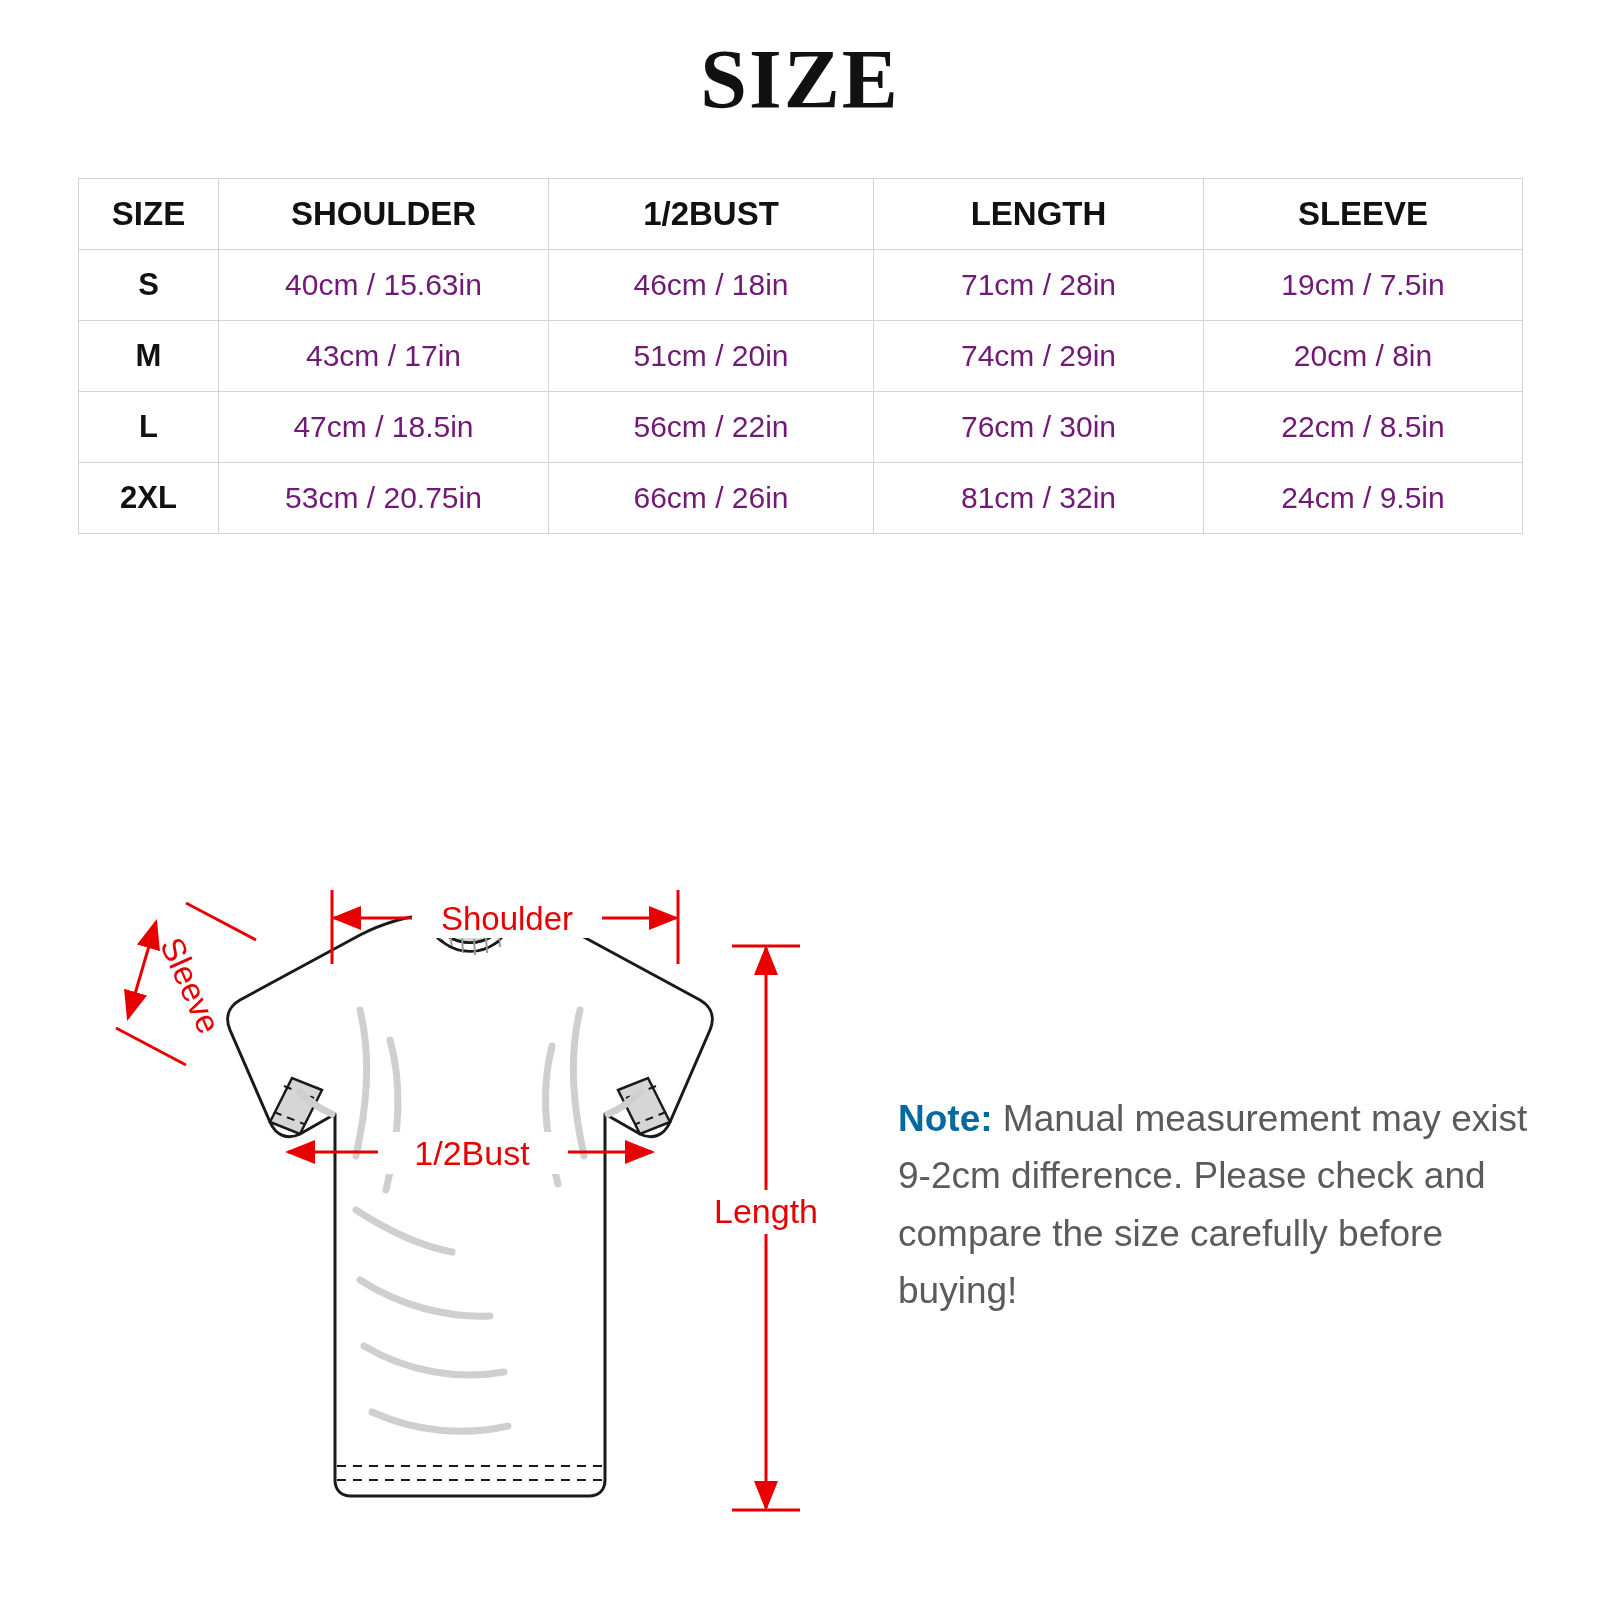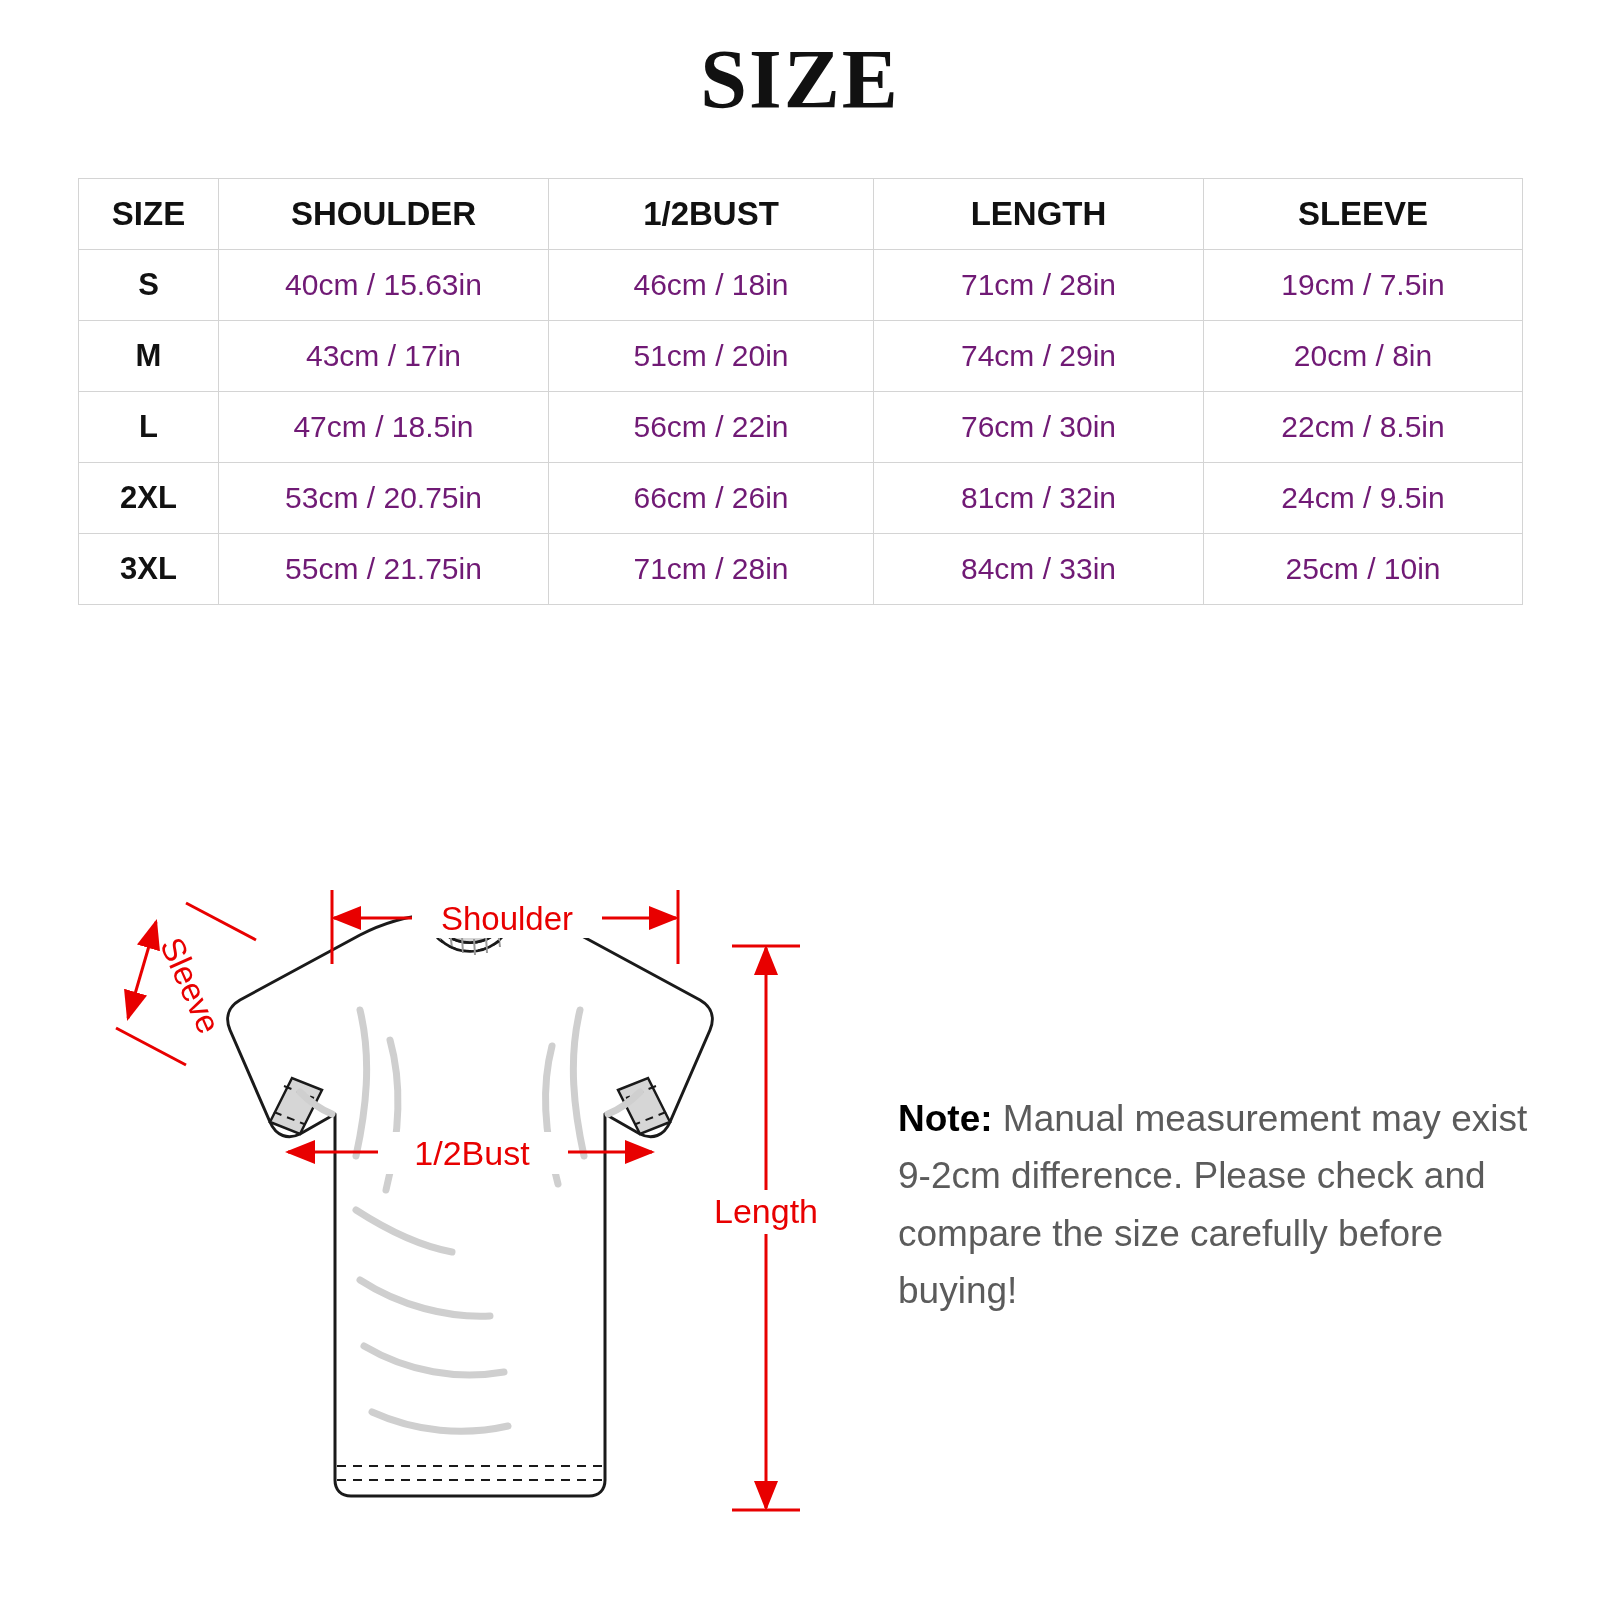--- a/index.html
+++ b/index.html
@@ -78,21 +78,21 @@
   
   #note {
     position: absolute;
     top: 1090px;
     left: 898px;
     width: 660px;
     font-size: 37px;
     line-height: 1.55;
     color: #5b5b5b;
   }
-  #note b { color: #000000; font-weight: bold; }
+  #note b { color: #0369a1; font-weight: bold; }
 </style>
 </head>
 <body>
 
 <div id="title">SIZE</div>
 
 <table id="size-table">
   <colgroup>
     <col class="c-size">
       <col class="c-sh">
@@ -130,27 +130,20 @@
       <td class="val">56cm / 22in</td>
       <td class="val">76cm / 30in</td>
       <td class="val">22cm / 8.5in</td>
     </tr>
     <tr>
       <td class="size-col">2XL</td>
       <td class="val">53cm / 20.75in</td>
       <td class="val">66cm / 26in</td>
       <td class="val">81cm / 32in</td>
       <td class="val">24cm / 9.5in</td>
-    </tr>
-    <tr>
-      <td class="size-col">3XL</td>
-      <td class="val">55cm / 21.75in</td>
-      <td class="val">71cm / 28in</td>
-      <td class="val">84cm / 33in</td>
-      <td class="val">25cm / 10in</td>
     </tr>
   </tbody>
 </table>
 
 <div id="diagram">
   <svg width="800" height="700" viewBox="0 0 800 700" xmlns="http://www.w3.org/2000/svg">
     <defs>
       <marker id="arrowR" markerWidth="10" markerHeight="8" refX="9" refY="4" orient="auto">
         <path d="M0,0 L10,4 L0,8 z" fill="#e80000"></path>
       </marker>

